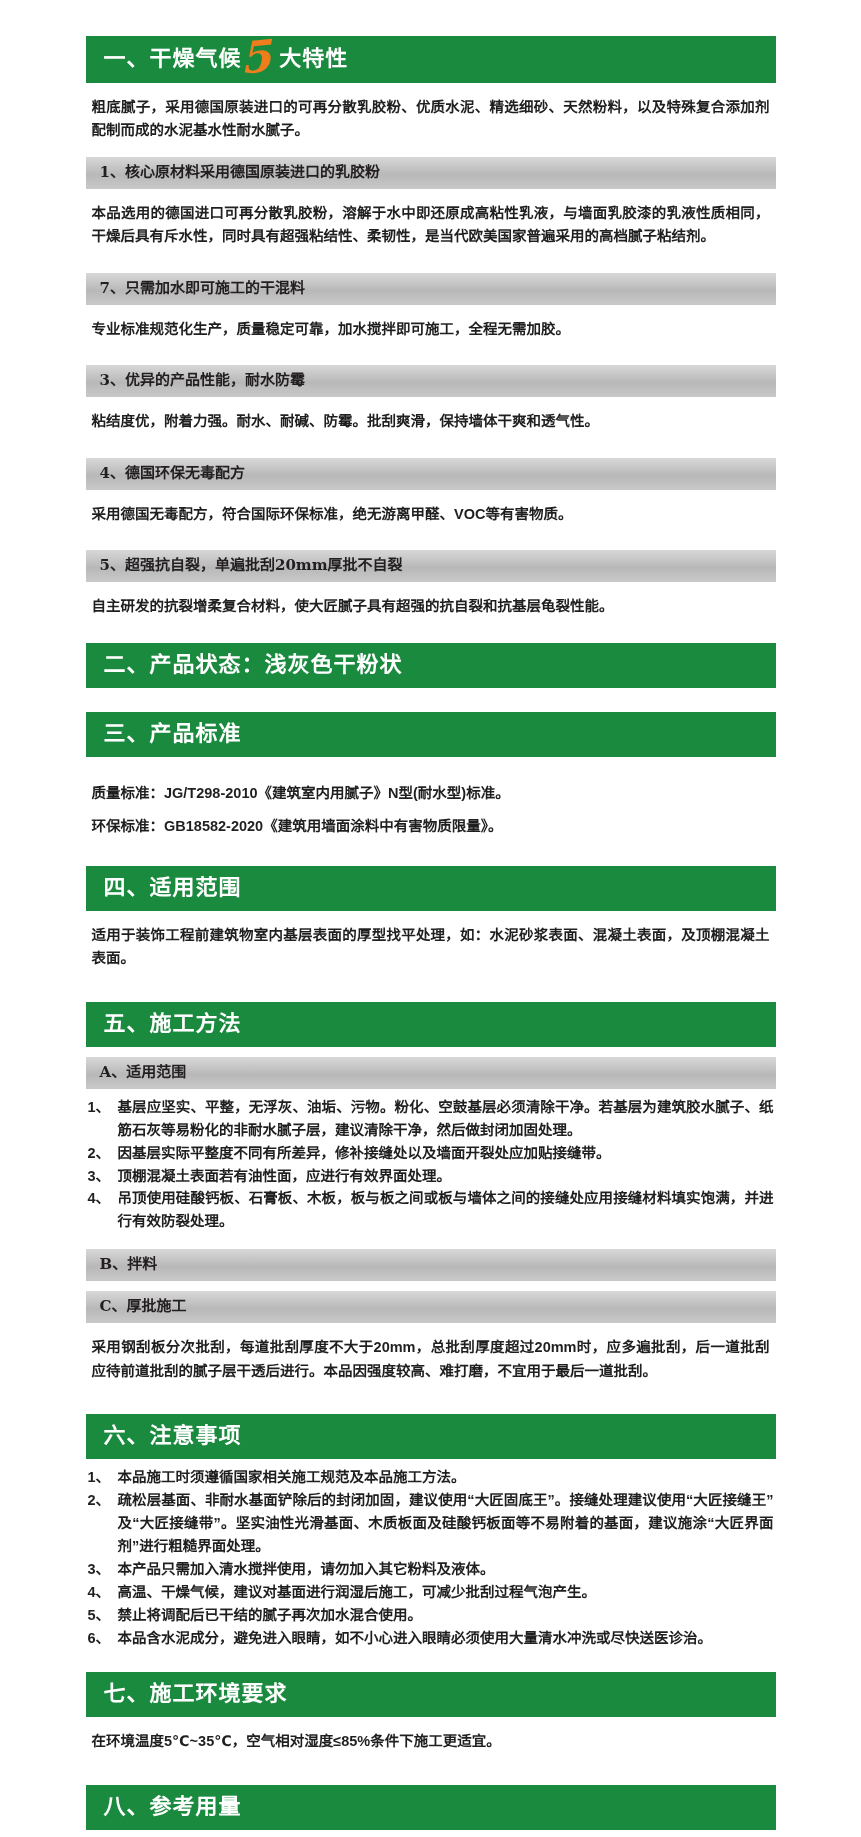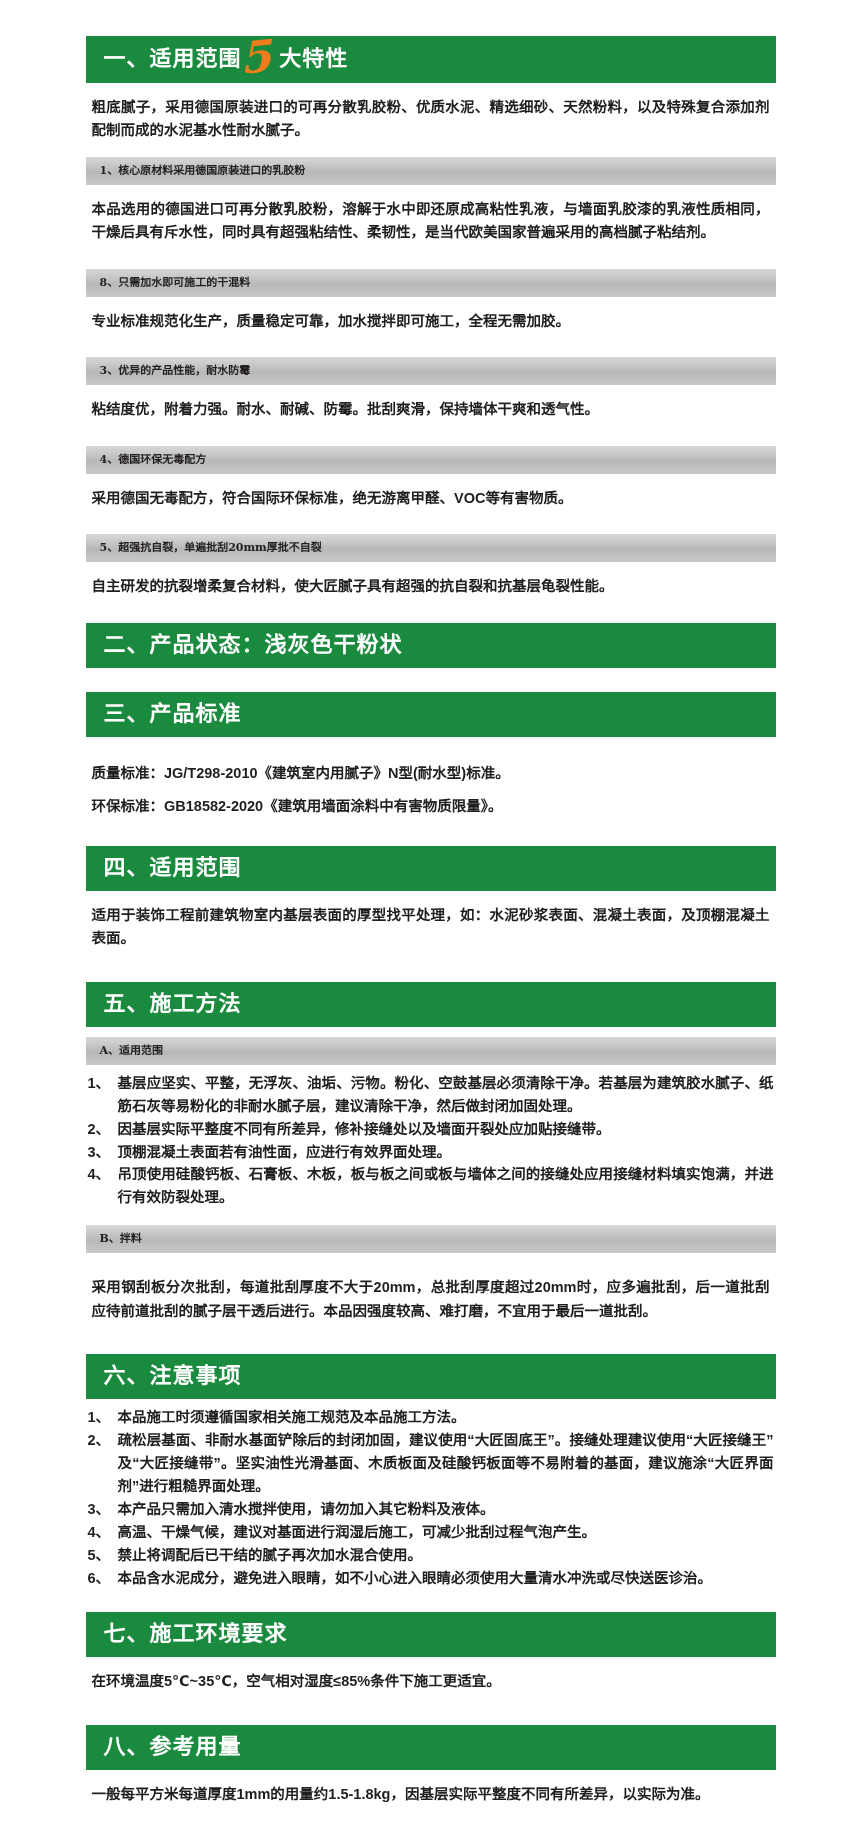--- a/index.html
+++ b/index.html
@@ -57,21 +57,21 @@
     margin: 0 4px 0 2px;
     display: inline-block;
     transform: skewX(-6deg) rotate(-6deg);
   }
 
   
   .sub-banner {
     background: linear-gradient(to bottom, #d8d8d8 0%, #b8b8b8 55%, #c9c9c9 100%);
     color: #231f20;
     font-family: "DejaVu Serif", "Liberation Serif", serif;
-    font-size: 11px;
+    font-size: 15px;
     font-weight: bold;
     line-height: 1;
     padding: 8px 0 9px 14px;
     box-sizing: border-box;
   }
 
   
   .para {
     font-size: 14.5px;
     line-height: 1.62;
@@ -109,29 +109,29 @@
     text-align: justify;
   }
 </style>
 </head>
 <body>
 
 <div class="page">
 <div class="content">
 
   <div class="sec-banner first">
-    <span>一、适用范围</span><span class="five">5</span><span>大特性</span>
+    <span>一、干燥气候</span><span class="five">5</span><span>大特性</span>
   </div>
   <p class="para">粗底腻子，采用德国原装进口的可再分散乳胶粉、优质水泥、精选细砂、天然粉料，以及特殊复合添加剂配制而成的水泥基水性耐水腻子。</p>
 
   <div class="sub-banner">1、核心原材料采用德国原装进口的乳胶粉</div>
   <p class="para">本品选用的德国进口可再分散乳胶粉，溶解于水中即还原成高粘性乳液，与墙面乳胶漆的乳液性质相同，干燥后具有斥水性，同时具有超强粘结性、柔韧性，是当代欧美国家普遍采用的高档腻子粘结剂。</p>
   <div class="gap-sm"></div>
 
-  <div class="sub-banner">8、只需加水即可施工的干混料</div>
+  <div class="sub-banner">7、只需加水即可施工的干混料</div>
   <p class="para">专业标准规范化生产，质量稳定可靠，加水搅拌即可施工，全程无需加胶。</p>
   <div class="gap-sm"></div>
 
   <div class="sub-banner">3、优异的产品性能，耐水防霉</div>
   <p class="para">粘结度优，附着力强。耐水、耐碱、防霉。批刮爽滑，保持墙体干爽和透气性。</p>
   <div class="gap-sm"></div>
 
   <div class="sub-banner">4、德国环保无毒配方</div>
   <p class="para">采用德国无毒配方，符合国际环保标准，绝无游离甲醛、VOC等有害物质。</p>
   <div class="gap-sm"></div>
@@ -172,20 +172,21 @@
     <div class="num-item">
       <span class="marker">4、</span>
       <span class="txt">吊顶使用硅酸钙板、石膏板、木板，板与板之间或板与墙体之间的接缝处应用接缝材料填实饱满，并进行有效防裂处理。</span>
     </div>
   </div>
   <div class="gap-sm"></div>
 
   <div class="sub-banner">B、拌料</div>
   <div class="gap-sm"></div>
 
+  <div class="sub-banner">C、厚批施工</div>
   <p class="para">采用钢刮板分次批刮，每道批刮厚度不大于20mm，总批刮厚度超过20mm时，应多遍批刮，后一道批刮应待前道批刮的腻子层干透后进行。本品因强度较高、难打磨，不宜用于最后一道批刮。</p>
   <div class="gap-md"></div>
 
   <div class="sec-banner">六、注意事项</div>
   <div class="num-list">
     <div class="num-item">
       <span class="marker">1、</span>
       <span class="txt">本品施工时须遵循国家相关施工规范及本品施工方法。</span>
     </div>
     <div class="num-item">

